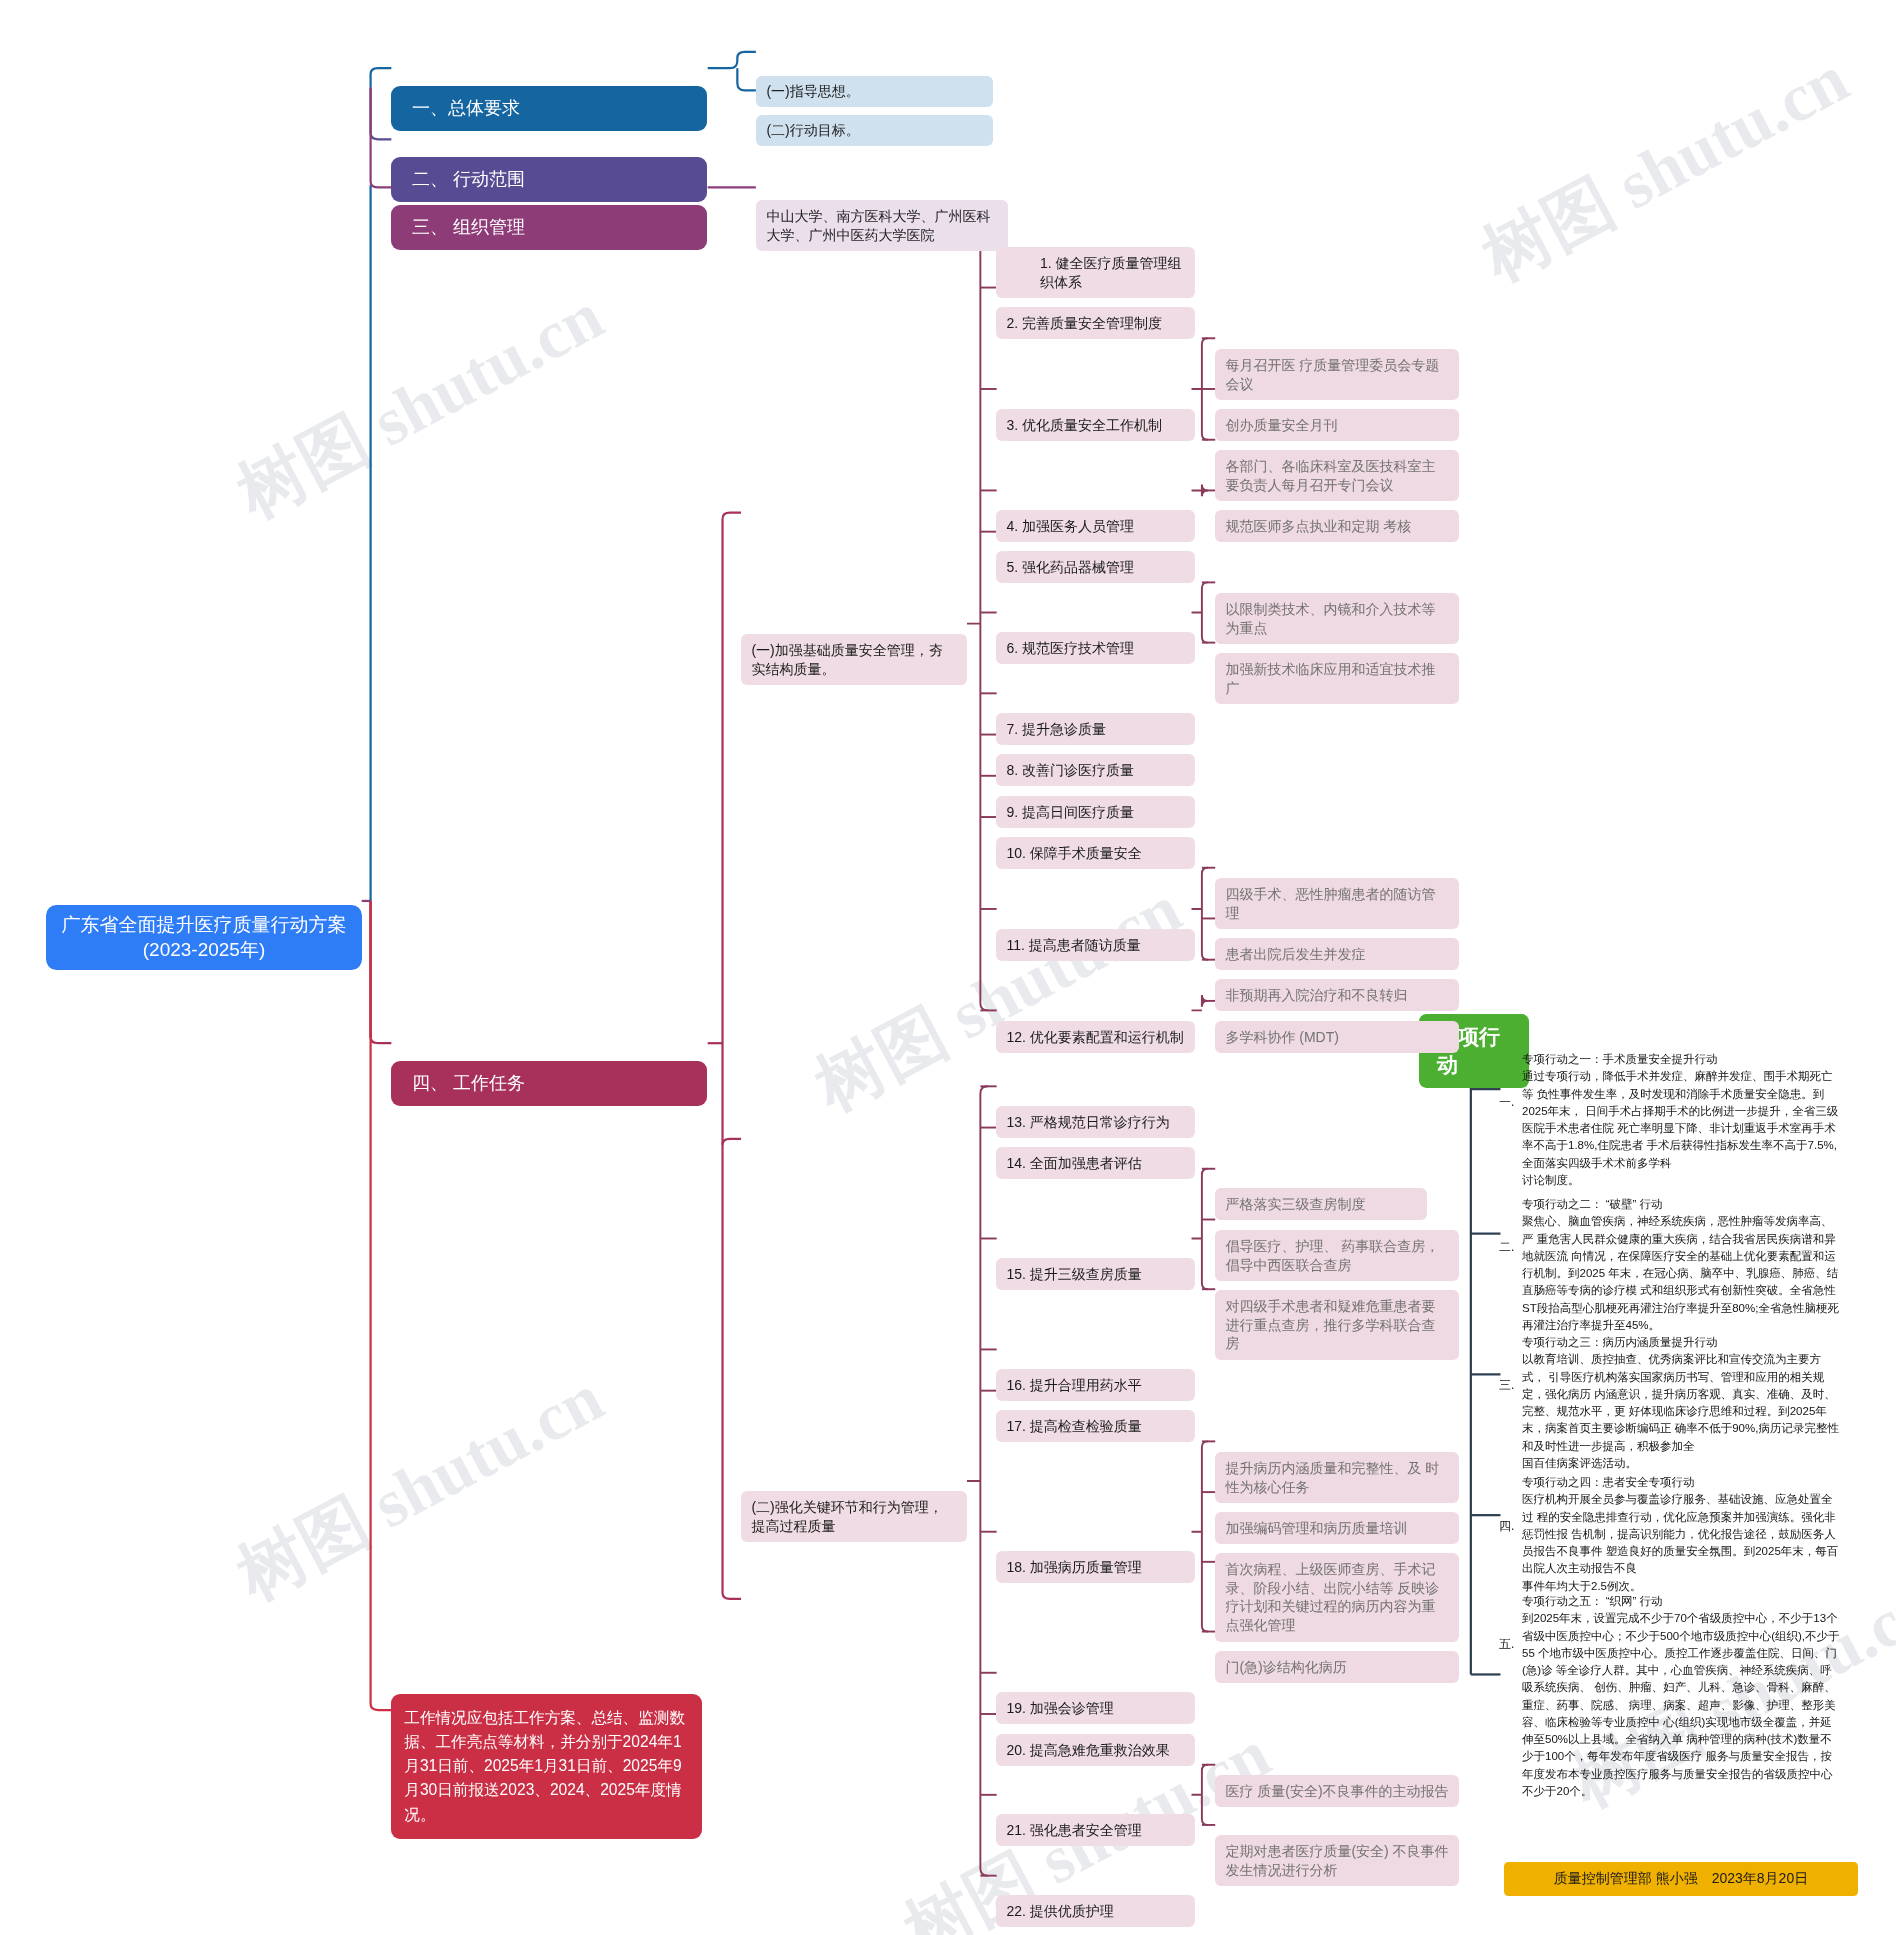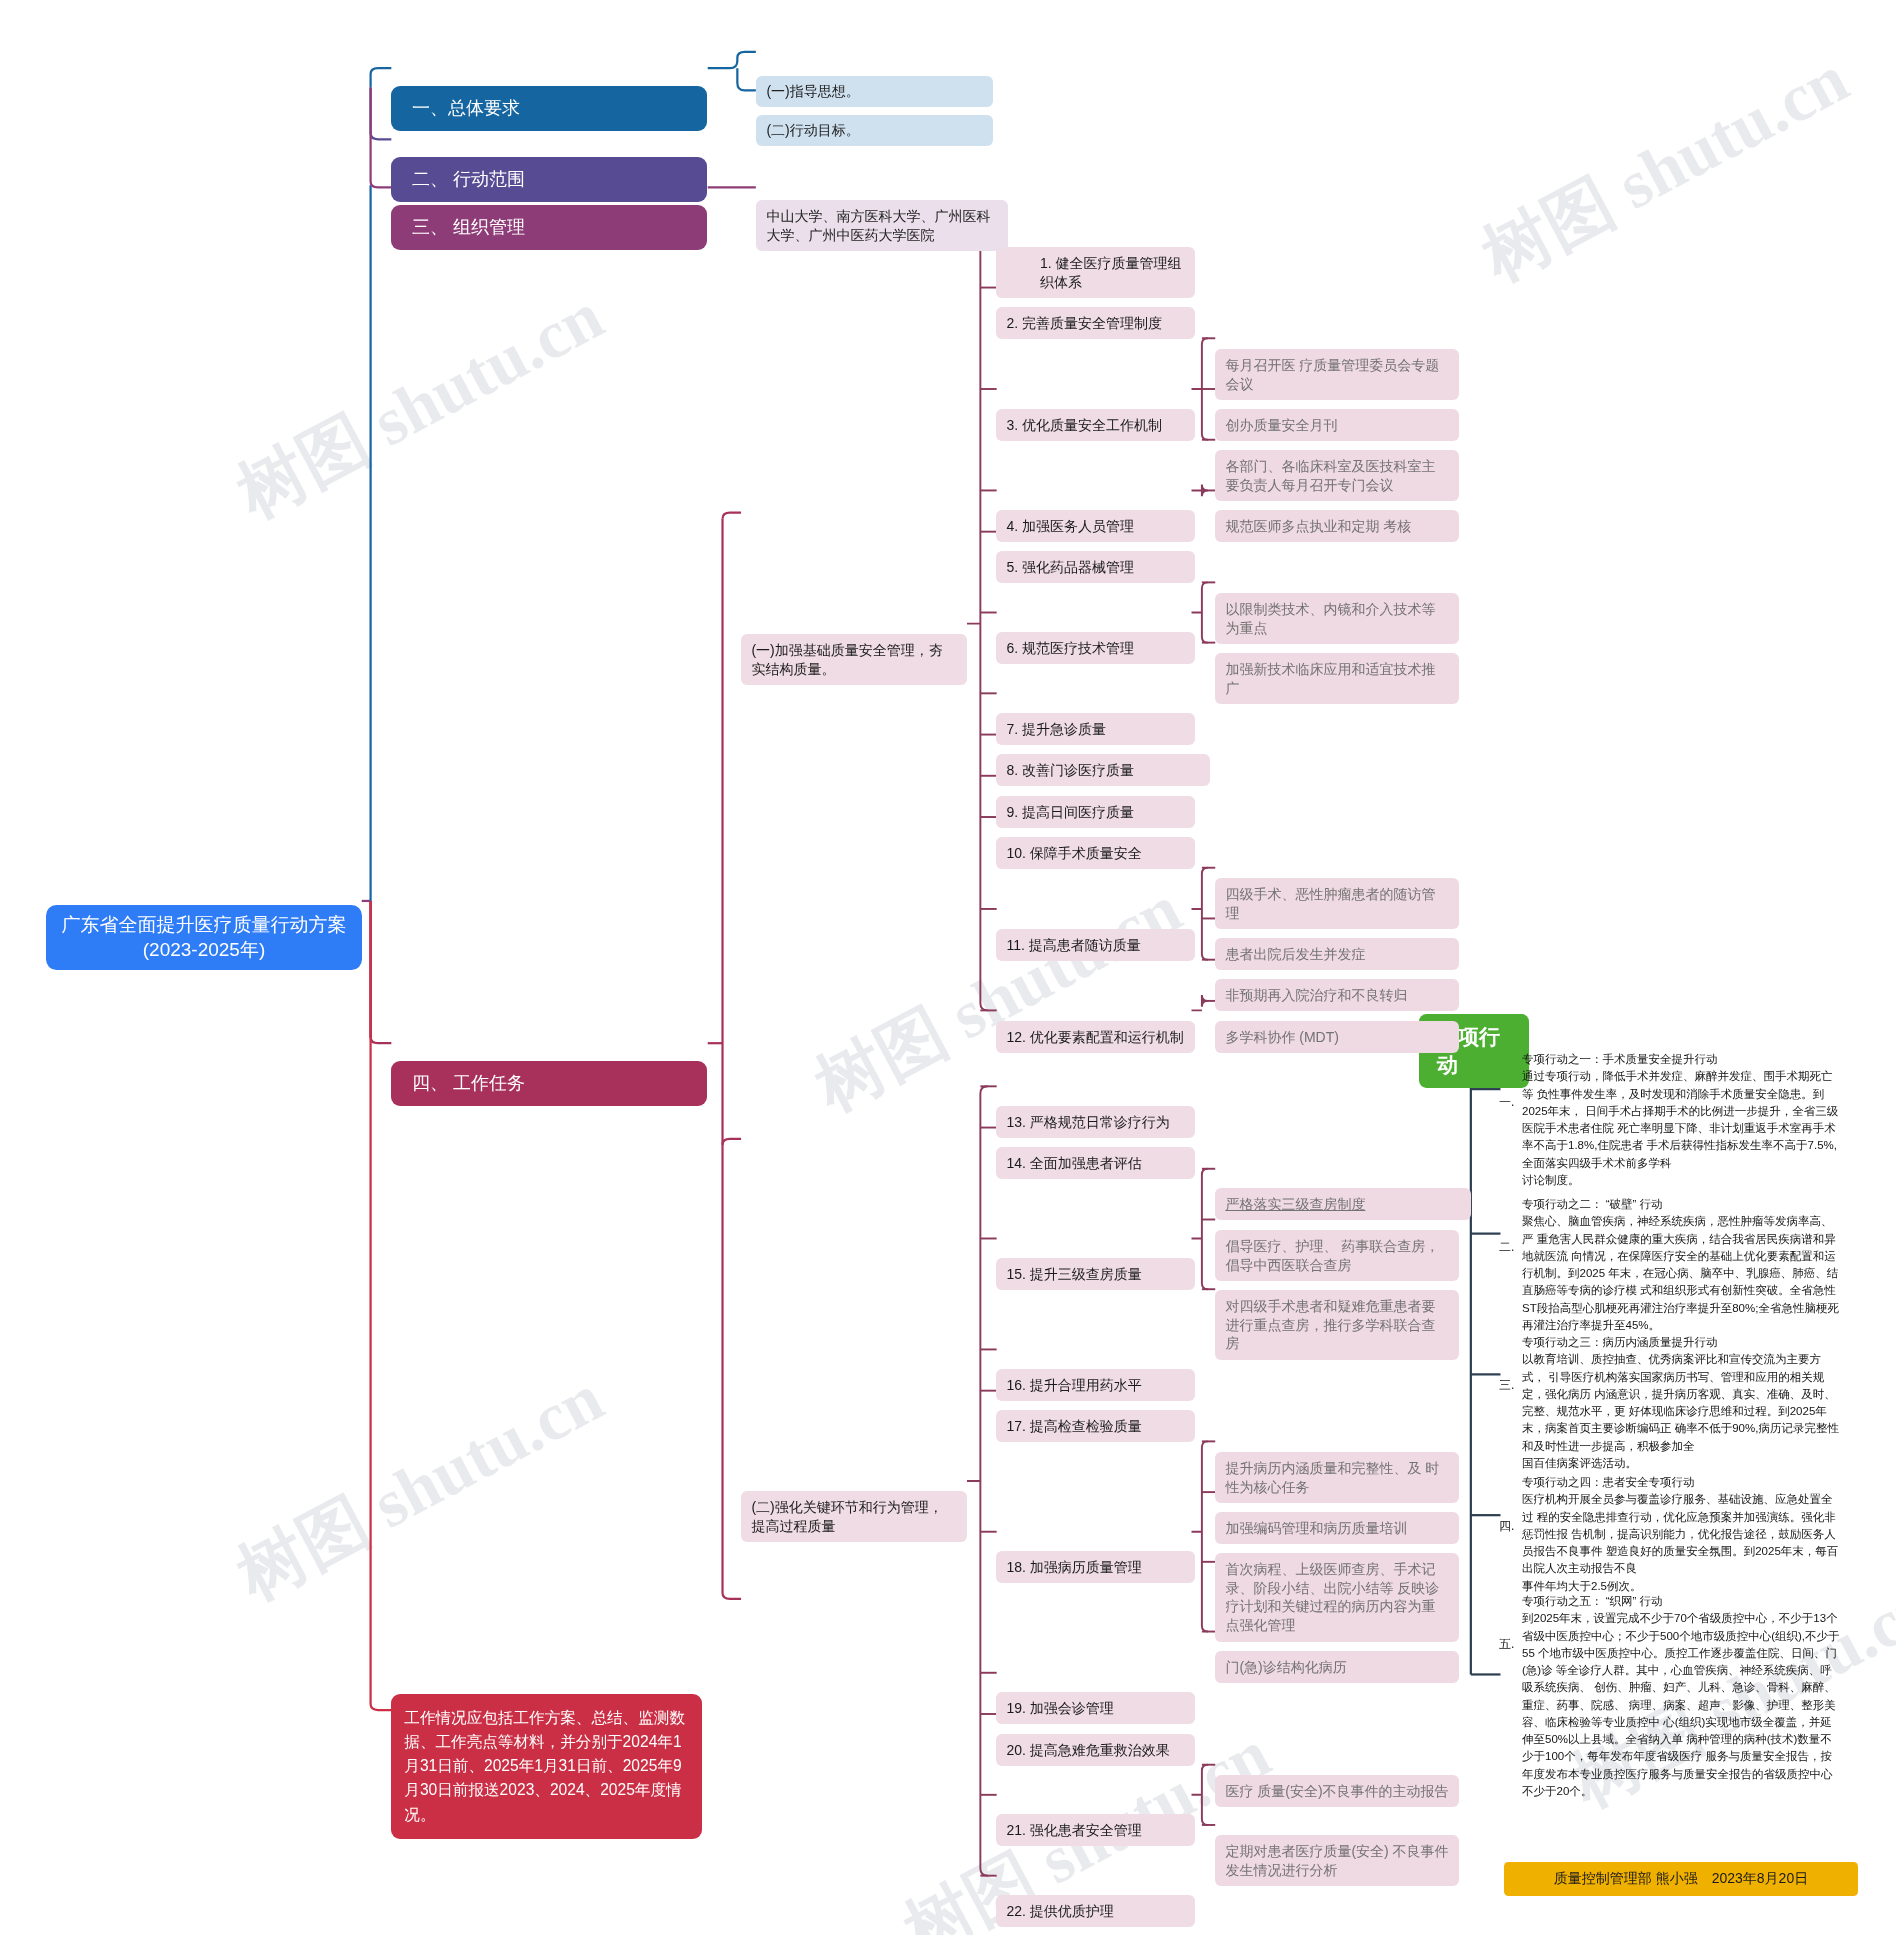--- a/index.html
+++ b/index.html
@@ -261,21 +261,21 @@
       </div>
       <div class="node pk3" style="left: 1215px; top: 617px; width: 244px;">
         <span class="txt">加强新技术临床应用和适宜技术推广</span>
       </div>
       <div class="node pk2" style="left: 996px; top: 596px; width: 199px;">
         <span class="txt">6. 规范医疗技术管理</span>
       </div>
       <div class="node pk2" style="left: 996px; top: 677px; width: 199px;">
         <span class="txt">7. 提升急诊质量</span>
       </div>
-      <div class="node pk2" style="left: 996px; top: 718px; width: 214px;">
+      <div class="node pk2" style="left: 996px; top: 718px; width: 199px;">
         <span class="txt">8. 改善门诊医疗质量</span>
       </div>
       <div class="node pk2" style="left: 996px; top: 760px; width: 199px;">
         <span class="txt">9. 提高日间医疗质量</span>
       </div>
       <div class="node pk2" style="left: 996px; top: 801px; width: 199px;">
         <span class="txt">10. 保障手术质量安全</span>
       </div>
       <div class="node pk3" style="left: 1215px; top: 842px; width: 244px;">
         <span class="txt">四级手术、恶性肿瘤患者的随访管理</span>
@@ -297,21 +297,21 @@
       </div>
       <div class="node pk" style="left: 741px; top: 598px; width: 226px;">
         <span class="txt">(一)加强基础质量安全管理，夯实结构质量。</span>
       </div>
       <div class="node pk2" style="left: 996px; top: 1070px; width: 199px;">
         <span class="txt">13. 严格规范日常诊疗行为</span>
       </div>
       <div class="node pk2" style="left: 996px; top: 1111px; width: 199px;">
         <span class="txt">14. 全面加强患者评估</span>
       </div>
-      <div class="node pk3" style="left: 1215px; top: 1152px; width: 256px; text-decoration: underline;">
+      <div class="node pk3" style="left: 1215px; top: 1152px; width: 212px;">
         <span class="txt">严格落实三级查房制度</span>
       </div>
       <div class="node pk3" style="left: 1215px; top: 1194px; width: 244px;">
         <span class="txt">倡导医疗、护理、 药事联合查房，倡导中西医联合查房</span>
       </div>
       <div class="node pk3" style="left: 1215px; top: 1254px; width: 244px;">
         <span class="txt">对四级手术患者和疑难危重患者要进行重点查房，推行多学科联合查房</span>
       </div>
       <div class="node pk2" style="left: 996px; top: 1222px; width: 199px;">
         <span class="txt">15. 提升三级查房质量</span>

